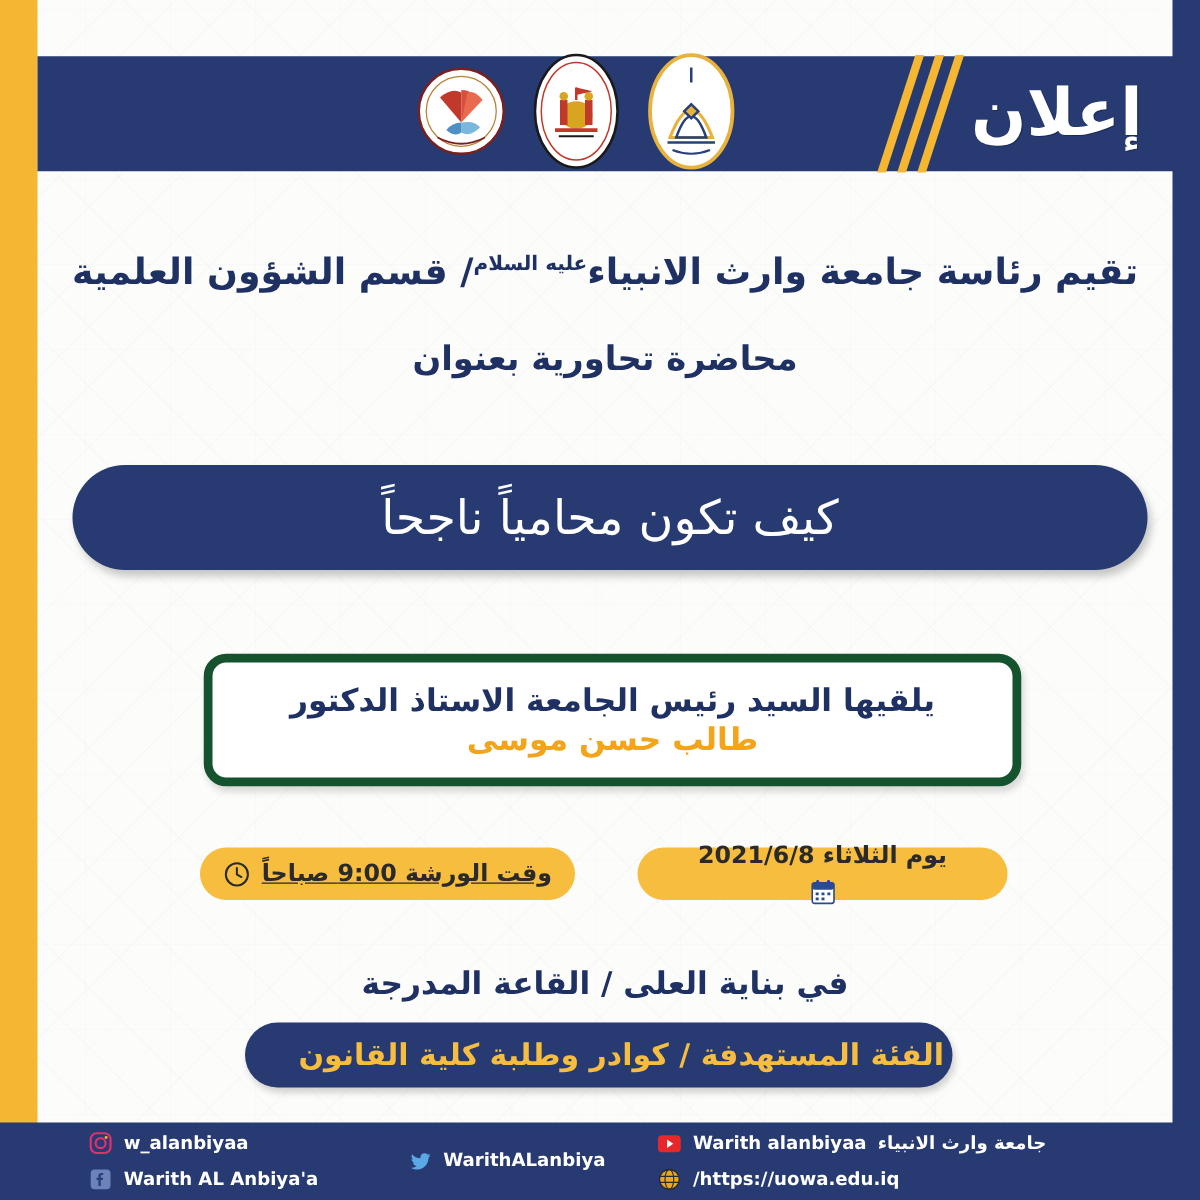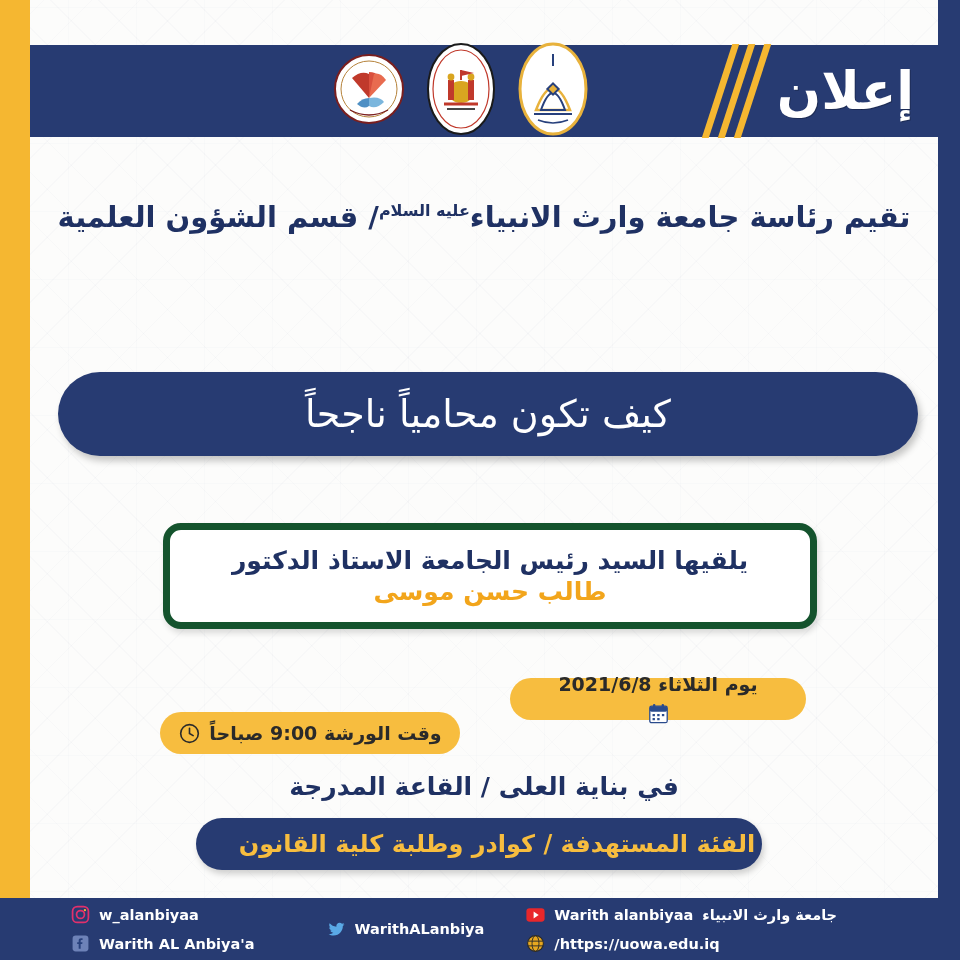--- a/index.html
+++ b/index.html
@@ -97,21 +97,21 @@
   .speaker-role{font-size:25px;font-weight:700;color:#1f3163;}
   .speaker-name{font-size:25px;font-weight:700;color:#f2a51b;}
 
   
   .badge{
     position:absolute;height:42px;background:#f7bd3f;border-radius:21px;
     display:flex;align-items:center;justify-content:center;gap:8px;
     padding:0 16px;box-sizing:border-box;
     color:#2a2a2a;font-size:19px;font-weight:700;
   }
-  .badge-time{left:160px;top:712px;width:300px;}
+  .badge-time{left:160px;top:678px;width:300px;text-decoration:underline;}
   .badge-date{left:510px;top:678px;width:296px;flex-direction:column;}
   .badge .ico{display:inline-flex;align-items:center;}
 
   
   .location{
     position:absolute;left:30px;right:22px;top:772px;
     text-align:center;font-size:25px;font-weight:700;color:#1f3163;
   }
 
   
@@ -200,20 +200,21 @@
         <path d="M20 70 Q39 80 58 70" fill="none" stroke="#7a1f1f" stroke-width="1.4"></path>
       </svg>
     </div>
 
   </div>
 
   <div class="line1">
     <span>تقيم رئاسة جامعة وارث الانبياء</span><span class="sup">عليه السلام</span><span>/ قسم الشؤون العلمية</span>
   </div>
 
+  <div class="line2">محاضرة تحاورية بعنوان</div>
 
   <div class="title-pill">
     <span class="txt">كيف تكون محامياً ناجحاً</span>
   </div>
 
   <div class="speaker-box">
     <div class="speaker-role">يلقيها السيد رئيس الجامعة الاستاذ الدكتور</div>
     <div class="speaker-name">طالب حسن موسى</div>
   </div>
 

